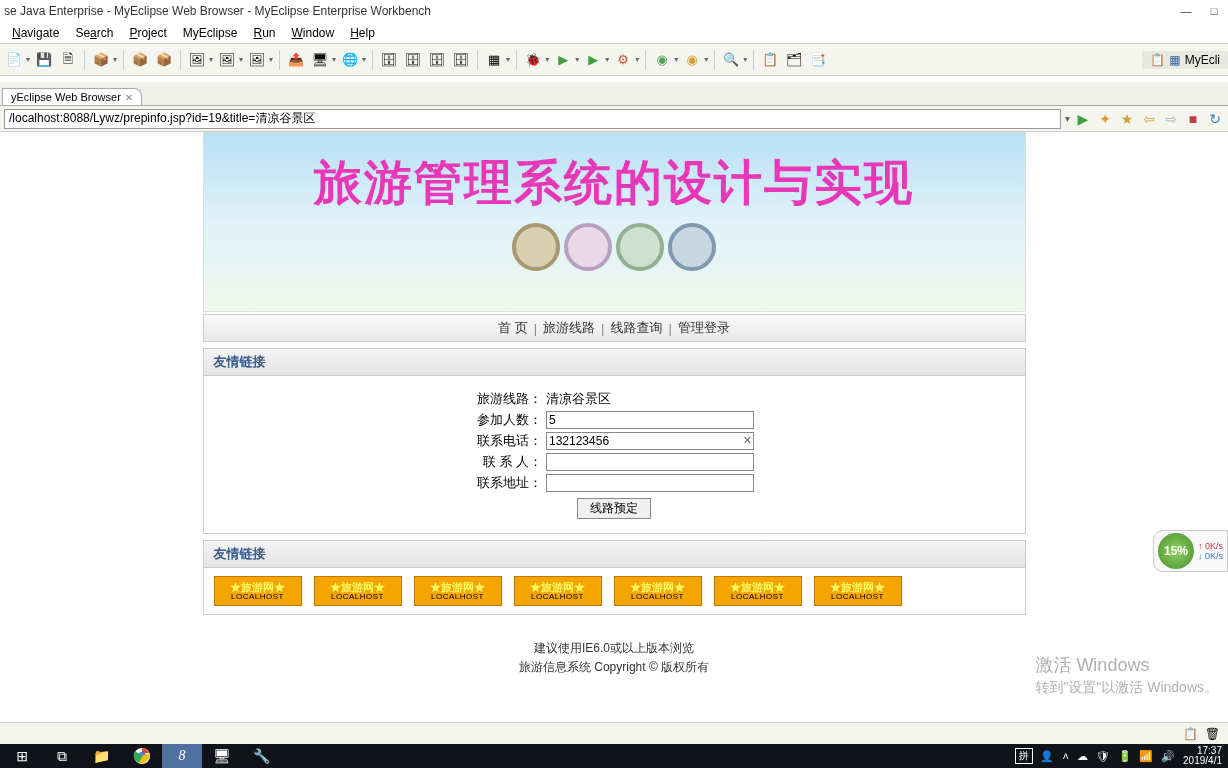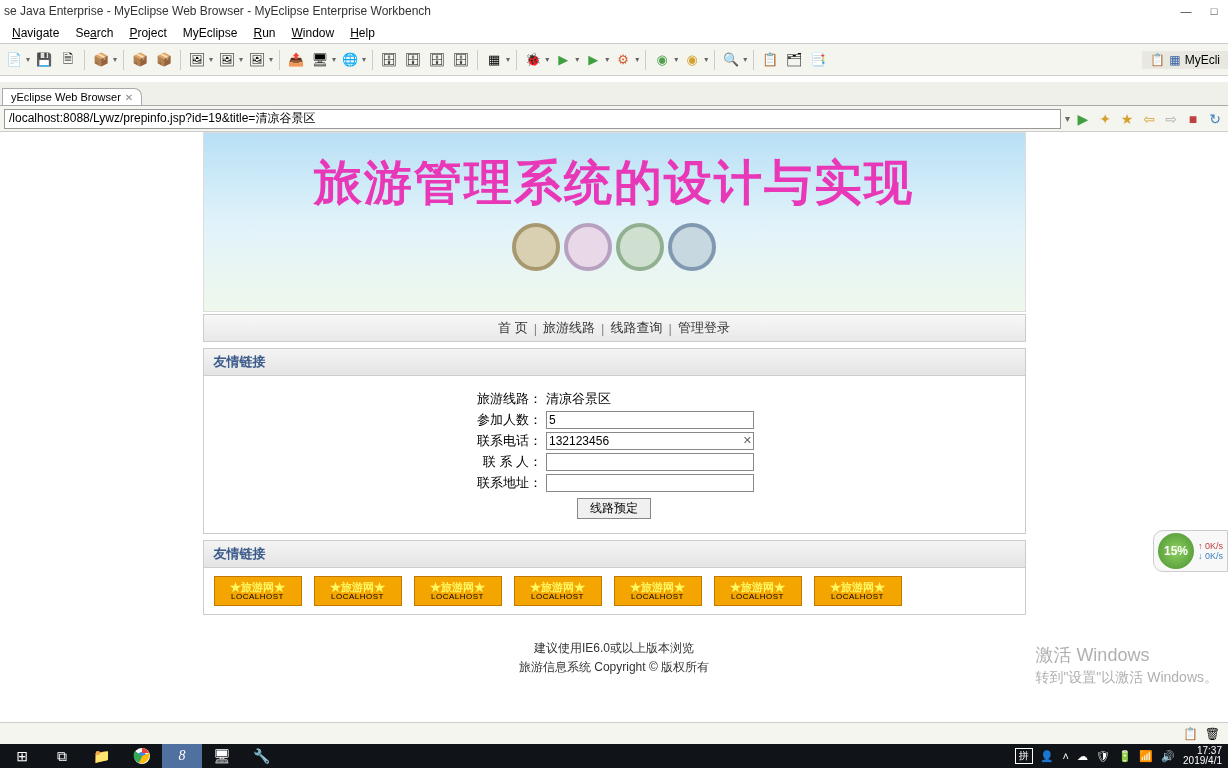--- a/index.html
+++ b/index.html
@@ -63,21 +63,21 @@
 
 .links-body { padding: 8px 10px; display: flex; gap: 12px; flex-wrap: wrap; }
 .link-badge { width: 88px; height: 30px; background: #f5a500; border: 1px solid #c07800; display: flex; flex-direction: column; align-items: center; justify-content: center; font-size: 10px; color: #000; line-height: 1.1; }
 .link-badge .l1 { color: #fff860; font-weight: bold; font-size: 11px; }
 .link-badge .l2 { color: #000; font-size: 8px; letter-spacing: 0.5px; }
 
 
 .footer { text-align: center; font-size: 12px; color: #333; margin-top: 24px; line-height: 1.6; }
 
 
-.watermark { position: absolute; right: 10px; bottom: 80px; color: #b0b0b0; font-size: 14px; text-align: left; line-height: 1.4; }
+.watermark { position: absolute; right: 10px; bottom: 70px; color: #b0b0b0; font-size: 14px; text-align: left; line-height: 1.4; }
 .watermark .w1 { font-size: 18px; }
 
 
 .netmon { position: absolute; right: 0; top: 530px; display: flex; align-items: center; gap: 4px; background: #f8f8f8; border: 1px solid #ccc; border-radius: 10px 0 0 10px; padding: 2px 4px; font-size: 10px; }
 .netmon-circle { width: 36px; height: 36px; border-radius: 50%; background: radial-gradient(circle, #8ed060, #4a9030); display: flex; align-items: center; justify-content: center; color: #fff; font-weight: bold; font-size: 12px; }
 .netmon-stats { display: flex; flex-direction: column; font-size: 9px; color: #555; justify-content: space-between; }
 
 
 .statusbar { position: absolute; bottom: 24px; left: 0; right: 0; height: 22px; background: #f5f5f0; border-top: 1px solid #ccc; display: flex; align-items: center; justify-content: flex-end; padding: 0 8px; gap: 6px; font-size: 12px; }
 

